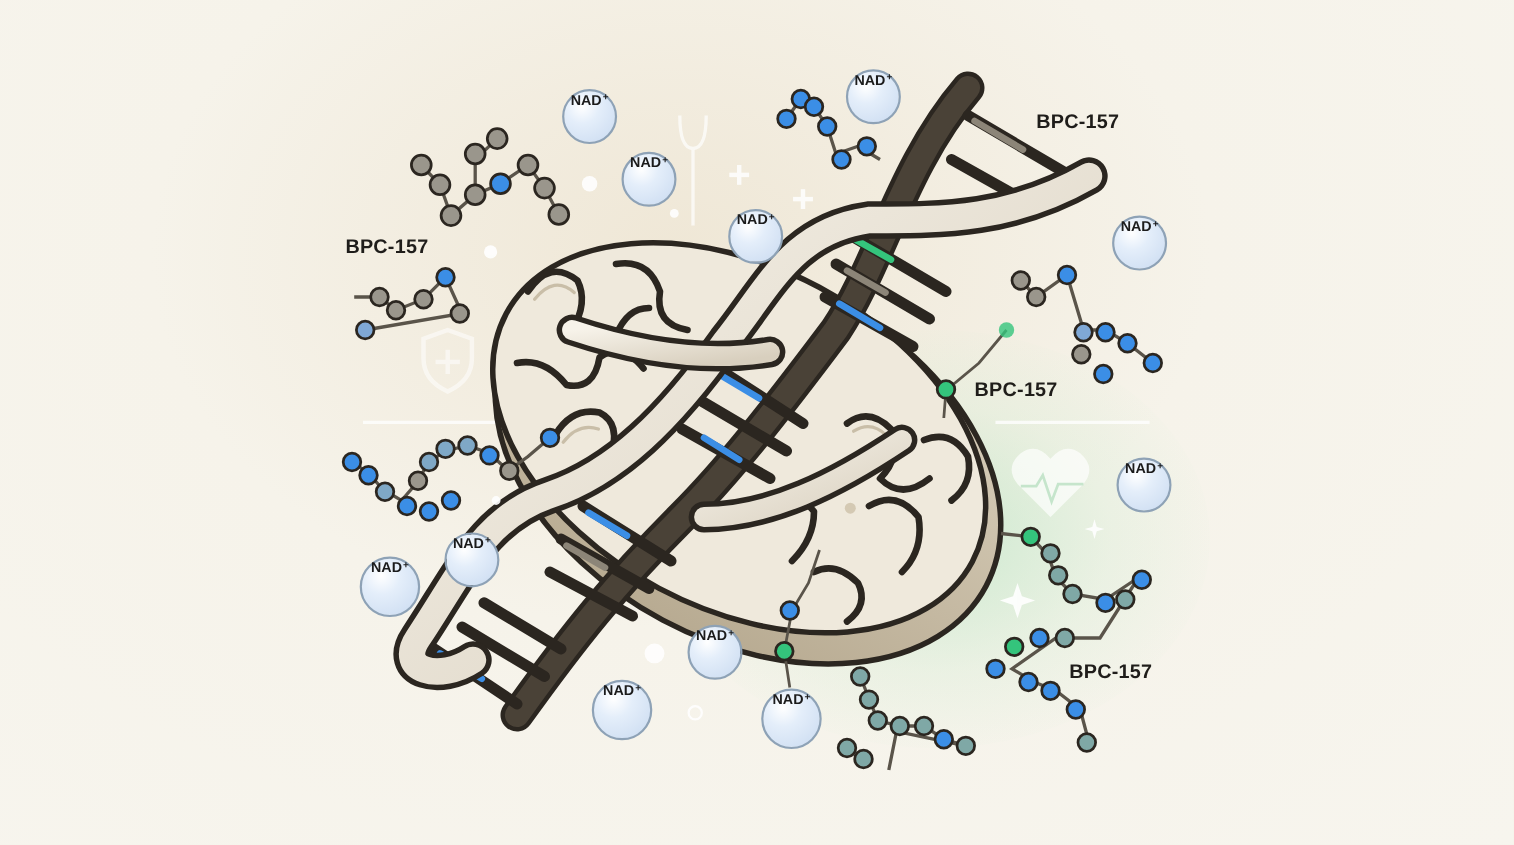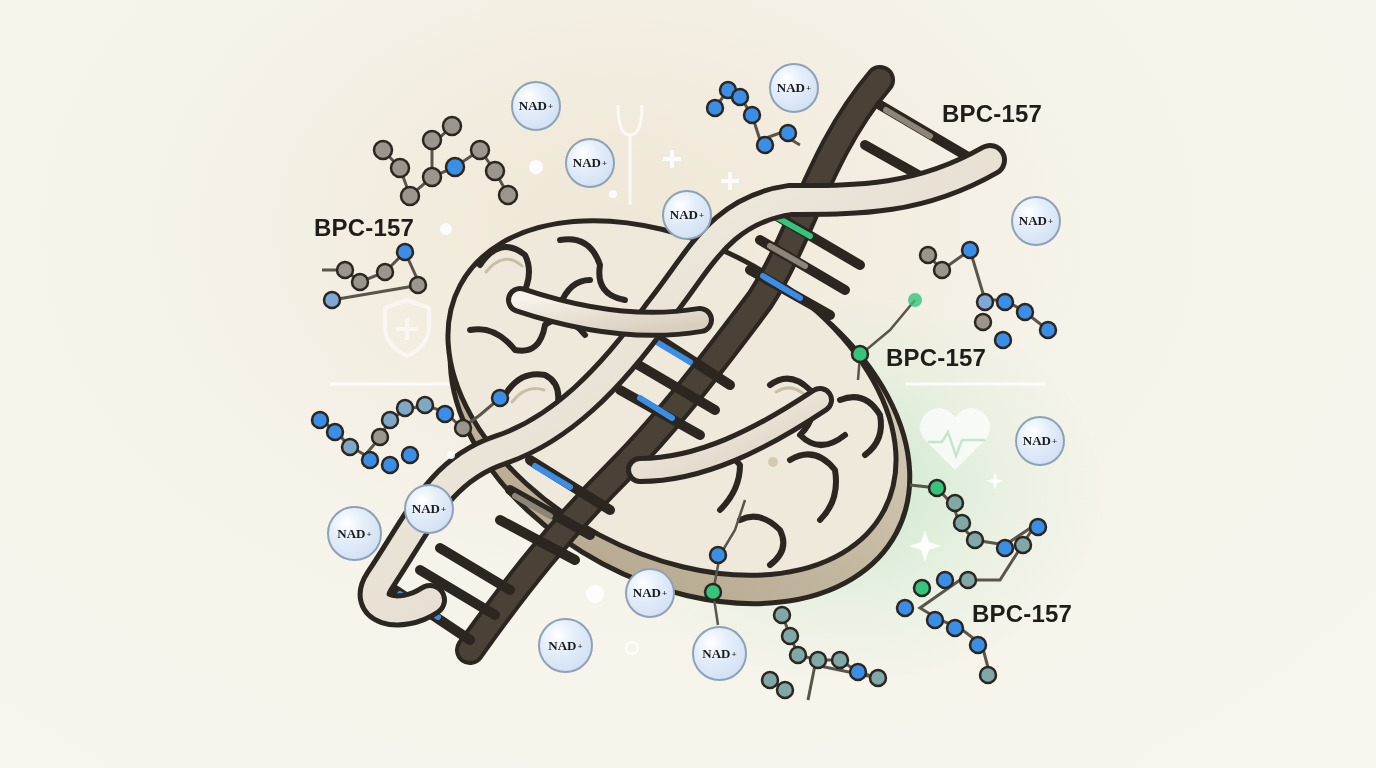--- a/index.html
+++ b/index.html
@@ -1,21 +1,21 @@
 <!DOCTYPE html>
 <html><head>
 <meta charset="utf-8">
 <style>
   html,body{margin:0;padding:0;}
   body{width:1376px;height:768px;overflow:hidden;background:#f6f3ea;font-family:"Liberation Sans",sans-serif;}
   .canvas{position:relative;width:1376px;height:768px;background:radial-gradient(ellipse at 45% 30%,#efe7d6 0%,#f6f3ea 45%,#f7f5ee 100%);}
   .glow-green{position:absolute;left:600px;top:300px;width:500px;height:380px;border-radius:50%;background:radial-gradient(ellipse at center,rgba(170,225,185,0.55) 0%,rgba(200,235,205,0.25) 45%,rgba(246,243,234,0) 75%);}
   svg{position:absolute;left:0;top:0;}
-  .label{position:absolute;font-weight:bold;font-size:24px;color:#1f1d1a;letter-spacing:0.2px;}
-  .nad{position:absolute;width:50px;height:50px;border-radius:50%;border:2px solid #8ea2b6;background:radial-gradient(circle at 35% 30%,#ffffff 0%,#e4eefa 35%,#c9daf0 100%);display:flex;align-items:center;justify-content:center;font-weight:bold;font-size:13px;color:#1b1b1b;box-sizing:border-box;font-family:Liberation Serif, serif;}
+  .label{position:absolute;font-weight:bold;font-size:18px;color:#1f1d1a;letter-spacing:0.2px;}
+  .nad{position:absolute;width:50px;height:50px;border-radius:50%;border:2px solid #8ea2b6;background:radial-gradient(circle at 35% 30%,#ffffff 0%,#e4eefa 35%,#c9daf0 100%);display:flex;justify-content:center;font-weight:bold;font-size:13px;color:#1b1b1b;box-sizing:border-box;}
   .nad sup{font-size:9px;margin-left:1px;}
 </style>
 </head>
 <body>
 
 <div class="canvas">
   <div class="glow-green"></div>
 
   <svg width="1376" height="768" viewBox="0 0 1376 768">
     <defs>

